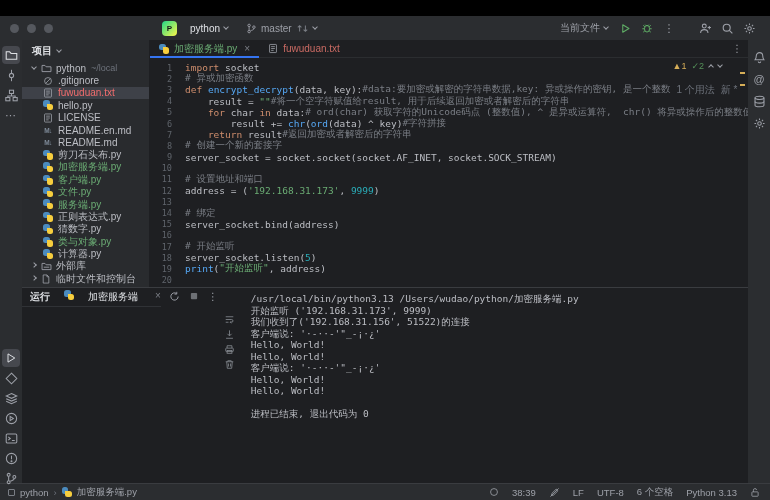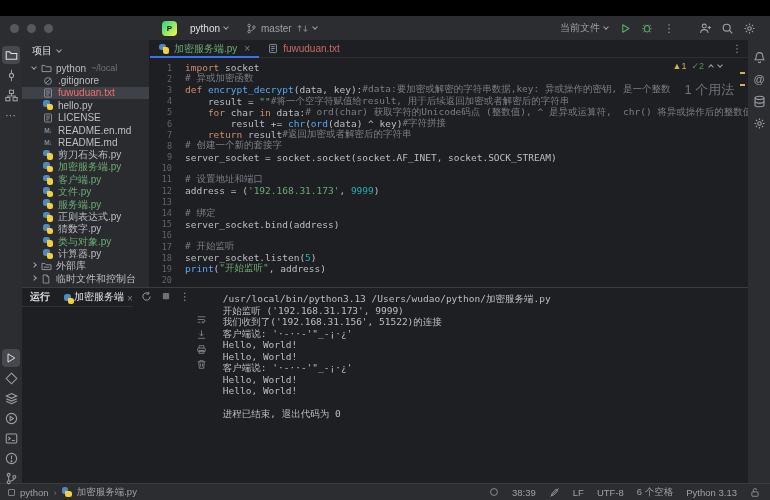--- a/index.html
+++ b/index.html
@@ -33,21 +33,21 @@
 .stripe{width:22px;flex:none;background:#2b2d30;position:relative}
 .stripe .st-ic{width:18px;height:18px;margin:2px auto;display:flex;align-items:center;justify-content:center;
   color:#9da0a8;border-radius:4px}
 .stripe .st-ic.active{background:#46484e;color:#dfe1e5}
 .stripe .bottom-group{position:absolute;top:307px;left:0;right:0}
 .stripe .bottom-group .st-ic{margin:2px auto 2px}
 .stripe.right .st-ic{margin:4px auto}
 
 
 .project{width:128px;flex:none;background:#292b2e;display:flex;flex-direction:column;overflow:hidden;border-right:1px solid #1e1f22}
-.proj-header{height:19px;flex:none;display:flex;align-items:center;gap:5px;padding:3px 0 0 10px;color:#dfe1e5;font-weight:normal}
+.proj-header{height:19px;flex:none;display:flex;align-items:center;gap:5px;padding:3px 0 0 10px;color:#dfe1e5;font-weight:bold}
 .tree{margin-top:3px}
 .tree-row{height:12.4px;display:flex;align-items:center;white-space:nowrap;font-size:10px;cursor:default}
 .tree-row.selected{background:#3e4148}
 .tree-ind{flex:none}
 .chev-wrap{width:12px;flex:none;display:flex;align-items:center;justify-content:center}
 .tree-icon{width:12px;height:11px;flex:none;display:flex;align-items:center;justify-content:center;margin-right:4px;color:#9da0a8}
 .tree-label{color:#bcbec4}
 .tree-label.green{color:#6aab73}
 .tree-label.red{color:#f26d6d}
 .tree-hint{color:#6e737c;margin-left:5px;font-size:9px}
@@ -67,32 +67,32 @@
 .tab-more{position:absolute;right:6px;top:3px;color:#9da0a8}
 .code-area{flex:1;position:relative;padding-top:4px;overflow:hidden;font-family:"DejaVu Sans Mono",monospace;font-size:9.5px}
 .code-line{height:11.2px;display:flex;align-items:center;white-space:pre}
 .ln{width:22px;flex:none;text-align:right;margin-right:13px;color:#5f646b;font-size:8.5px}
 .tok-k{color:#cf8e6d}
 .tok-f{color:#56a8f5}
 .tok-s{color:#6aab73}
 .tok-num{color:#2aacb8}
 .tok-c{color:#7a7e85}
 .tok-d{color:#bcbec4}
-.tok-h{color:#6e737c;font-size:13px;margin-left:14px;font-family:"Liberation Sans",sans-serif}
+.tok-h{color:#6e737c;font-size:10px;margin-left:6px;font-family:"Liberation Sans",sans-serif}
 .inspect{position:absolute;top:3px;right:26px;display:flex;align-items:center;gap:5px;
   font-family:"Liberation Sans",sans-serif;font-size:9px;color:#9da0a8}
 .inspect .warn{color:#d6ae58}
 .inspect .ok{color:#549159}
 .scrollmark{position:absolute;right:3px;width:5px;height:2px;background:#d6ae58}
 
 
 .runpanel{flex:1;display:flex;flex-direction:row;border-top:1px solid #3a3c40;background:#1e1f22;min-height:0}
 .run-header{height:19px;flex:none;display:flex;align-items:center;gap:14px;padding-left:8px;border-bottom:1px solid #303236}
 .run-title{font-weight:bold;color:#dfe1e5}
-.run-tab{display:flex;align-items:flex-end;gap:0;color:#dfe1e5}
+.run-tab{display:flex;align-items:flex-start;gap:14px;color:#dfe1e5}
 .run-tab .close{color:#7a7e85;margin-left:3px}
 .run-toolbar{height:16px;flex:none;display:flex;align-items:center;gap:9px;padding-left:8px}
 .run-toolbar .rt-ic{display:flex;align-items:center;justify-content:center;color:#9da0a8}
 .console-wrap{flex:1;display:flex;min-height:0}
 .console-tools{width:24px;flex:none;display:flex;flex-direction:column;align-items:center;padding-top:26px;gap:4px;color:#868a91}
 .console-tools .ct-ic{width:14px;height:11px;display:flex;align-items:center;justify-content:center}
 .console{flex:1;padding:5px 0 12px 9px;font-family:"DejaVu Sans Mono",monospace;font-size:9.5px;overflow:hidden}
 .console-line{height:11.5px;white-space:pre;color:#bcbec4}
 
 

